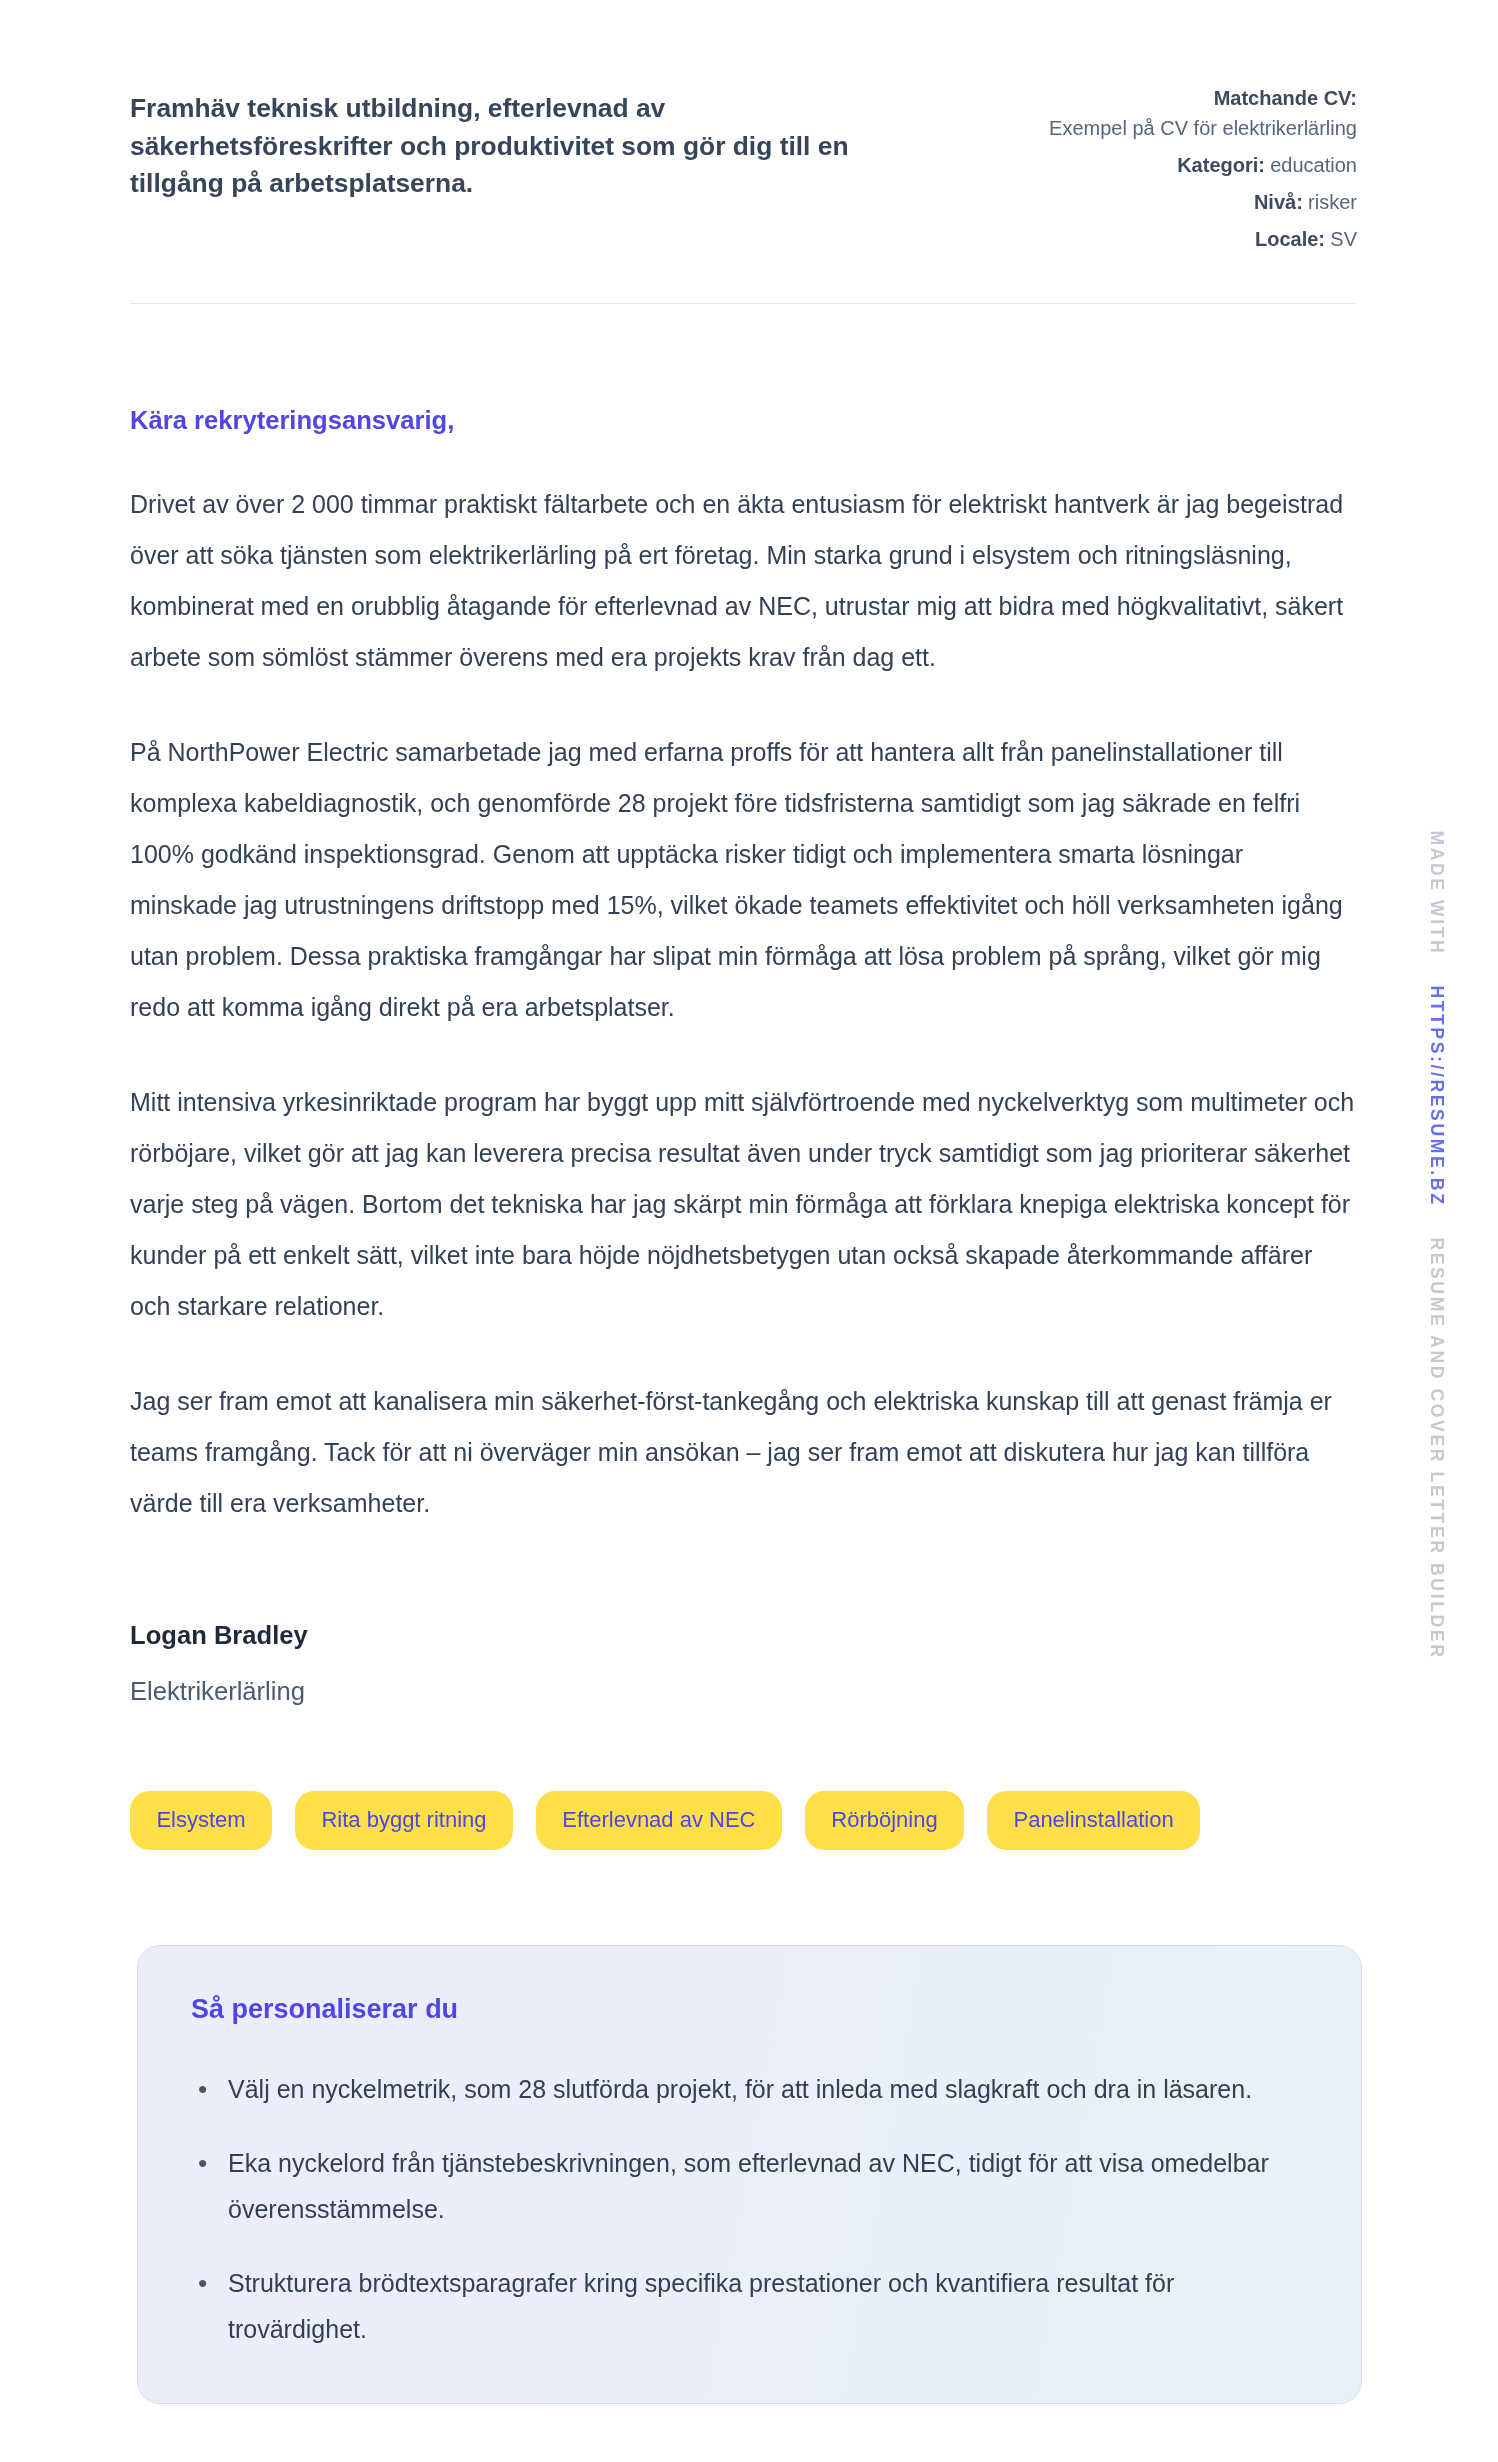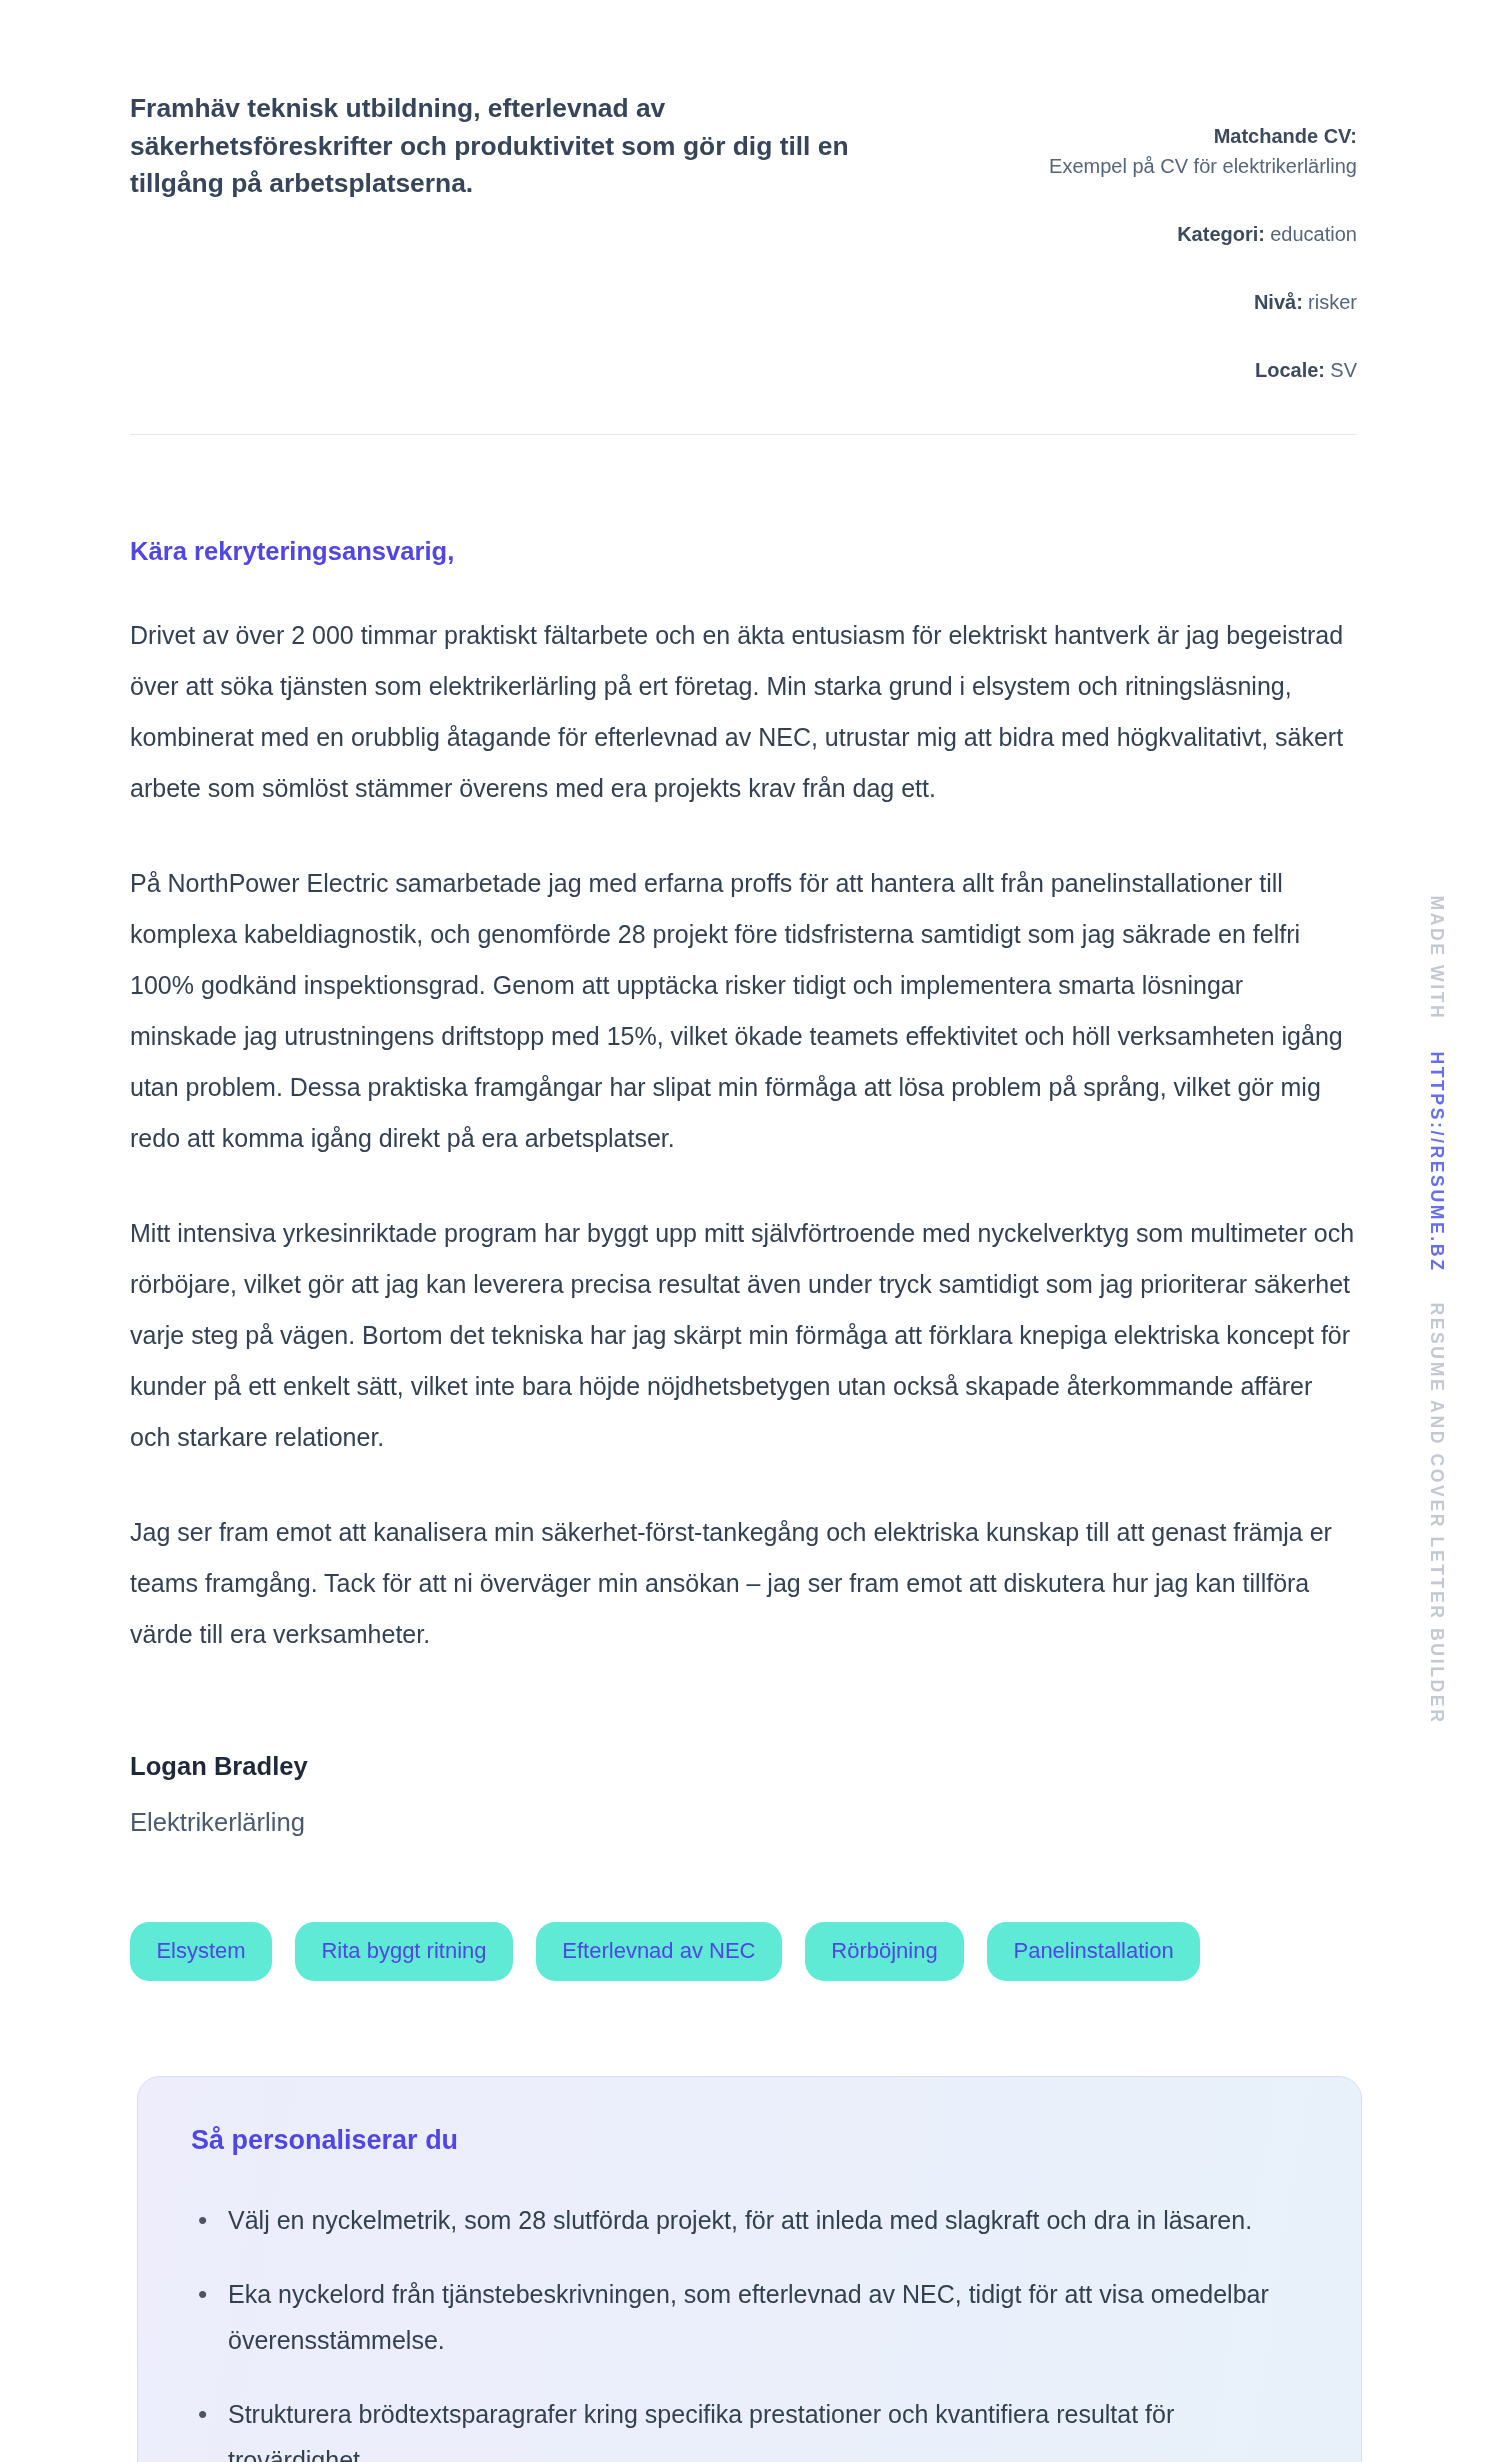--- a/index.html
+++ b/index.html
@@ -41,21 +41,21 @@
   }
   .meta {
     padding-top: 12.3px;
     width: 308px;
     flex-shrink: 0;
     text-align: right;
     font-size: 20px;
     line-height: 1.5;
     color: #55657a;
   }
-  .meta-row { margin-bottom: 7px; margin-top: 38px; }
+  .meta-row { margin-bottom: 7px; }
   .meta-label { font-weight: 700; color: #3c4a5e; }
   .meta-label.block { display: block; }
   .meta-value { margin-left: 5.3px; }
   .meta-value.block-val { margin-left: 0; }
 
   .divider {
     border: none;
     border-top: 1.8px solid #e5e8ee;
     margin: 42px 0 0;
   }
@@ -88,21 +88,21 @@
 
   
   .skills {
     margin-top: 85px;
     display: flex;
     flex-wrap: wrap;
     gap: 23px;
   }
   .skill-tag {
     display: inline-block;
-    background: #5eead4;
+    background: #fde047;
     color: #4f46e5;
     font-size: 22px;
     padding: 16.7px 26.4px;
     border-radius: 19.4px;
     white-space: nowrap;
   }
 
   
   .tips-card {
     margin: 95px 0 85px 7px;

